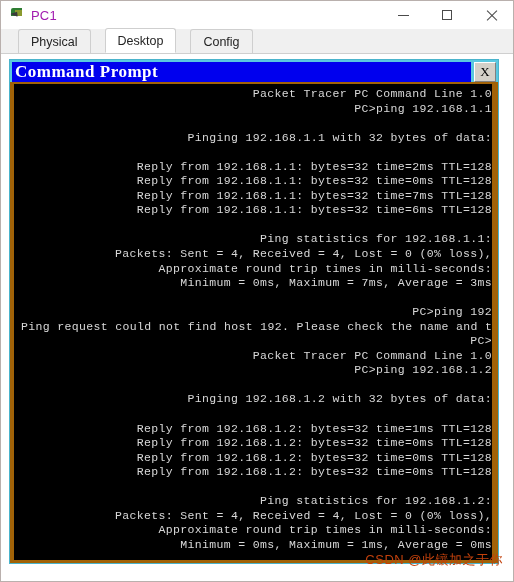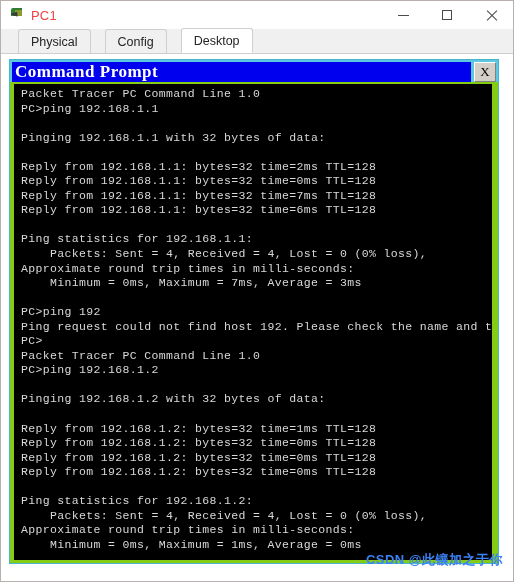--- a/index.html
+++ b/index.html
@@ -59,21 +59,21 @@
     position: absolute;
     left: 1px; top: 7px;
     width: 7px; height: 7px;
     background: #3a3a3a;
     transform: rotate(-40deg);
     transform-origin: left top;
     clip-path: polygon(0 0, 100% 40%, 60% 100%);
   }
   .title-text {
     font-size: 13px;
-    color: #ef4444;
+    color: #a21caf;
     letter-spacing: 0.2px;
     flex: 1 1 auto;
   }
   .win-btns {
     display: flex;
     align-items: center;
     height: 28px;
   }
   .win-btn {
     width: 44px; height: 28px;
@@ -156,21 +156,21 @@
     box-sizing: border-box;
   }
 
   
   .cmd-window {
     position: absolute;
     left: 8px;
     top: 5px;
     width: 490px;
     height: 505px;
-    background: #84cc16;
+    background: #a16207;
     border: 1px solid #4ab4cc;
     box-sizing: border-box;
     padding: 0;
   }
   .cmd-titlebar {
     height: 22px;
     display: flex;
     align-items: stretch;
     background: #5ac8e0;
     padding: 2px 2px 0 2px;
@@ -206,44 +206,44 @@
     box-sizing: border-box;
   }
   .cmd-body {
     position: absolute;
     left: 4px;
     right: 6px;
     top: 24px;
     bottom: 3px;
     background: #000000;
     overflow: hidden;
+    text-align: right;
   }
   .terminal {
     font-family: "Liberation Mono", "DejaVu Sans Mono", monospace;
     font-size: 11.5px;
     line-height: 14.55px;
     color: #d8d8d8;
     white-space: pre;
     padding: 3px 0 0 7px;
     letter-spacing: 0.35px;
   }
   .terminal .line { height: 14.55px; }
 
   
   .watermark {
     position: absolute;
     right: 10px;
     bottom: 12px;
     font-size: 13px;
-    color: #3b82f6;
+    color: #c2410c;
     font-family: "Liberation Sans", sans-serif;
     letter-spacing: 0.5px;
     pointer-events: none;
     user-select: none;
-    font-weight: bold;
   }
 </style>
 </head>
 <body>
 
 <div class="window">
 
   <div class="titlebar">
     <span class="app-icon">
       <span class="flag"></span>
@@ -259,22 +259,22 @@
           <span class="maximize"></span>
         </span>
       <span class="win-btn">
           <span class="closex"></span>
         </span>
     </span>
   </div>
 
   <div class="tabstrip">
     <div class="tab">Physical</div>
+    <div class="tab active">Desktop</div>
     <div class="tab">Config</div>
-    <div class="tab active">Desktop</div>
   </div>
 
   <div class="desktop-panel">
 
     <div class="cmd-window">
       <div class="cmd-titlebar">
         <div class="cmd-title">Command Prompt</div>
         <div class="cmd-close">X</div>
       </div>
       <div class="cmd-body">

